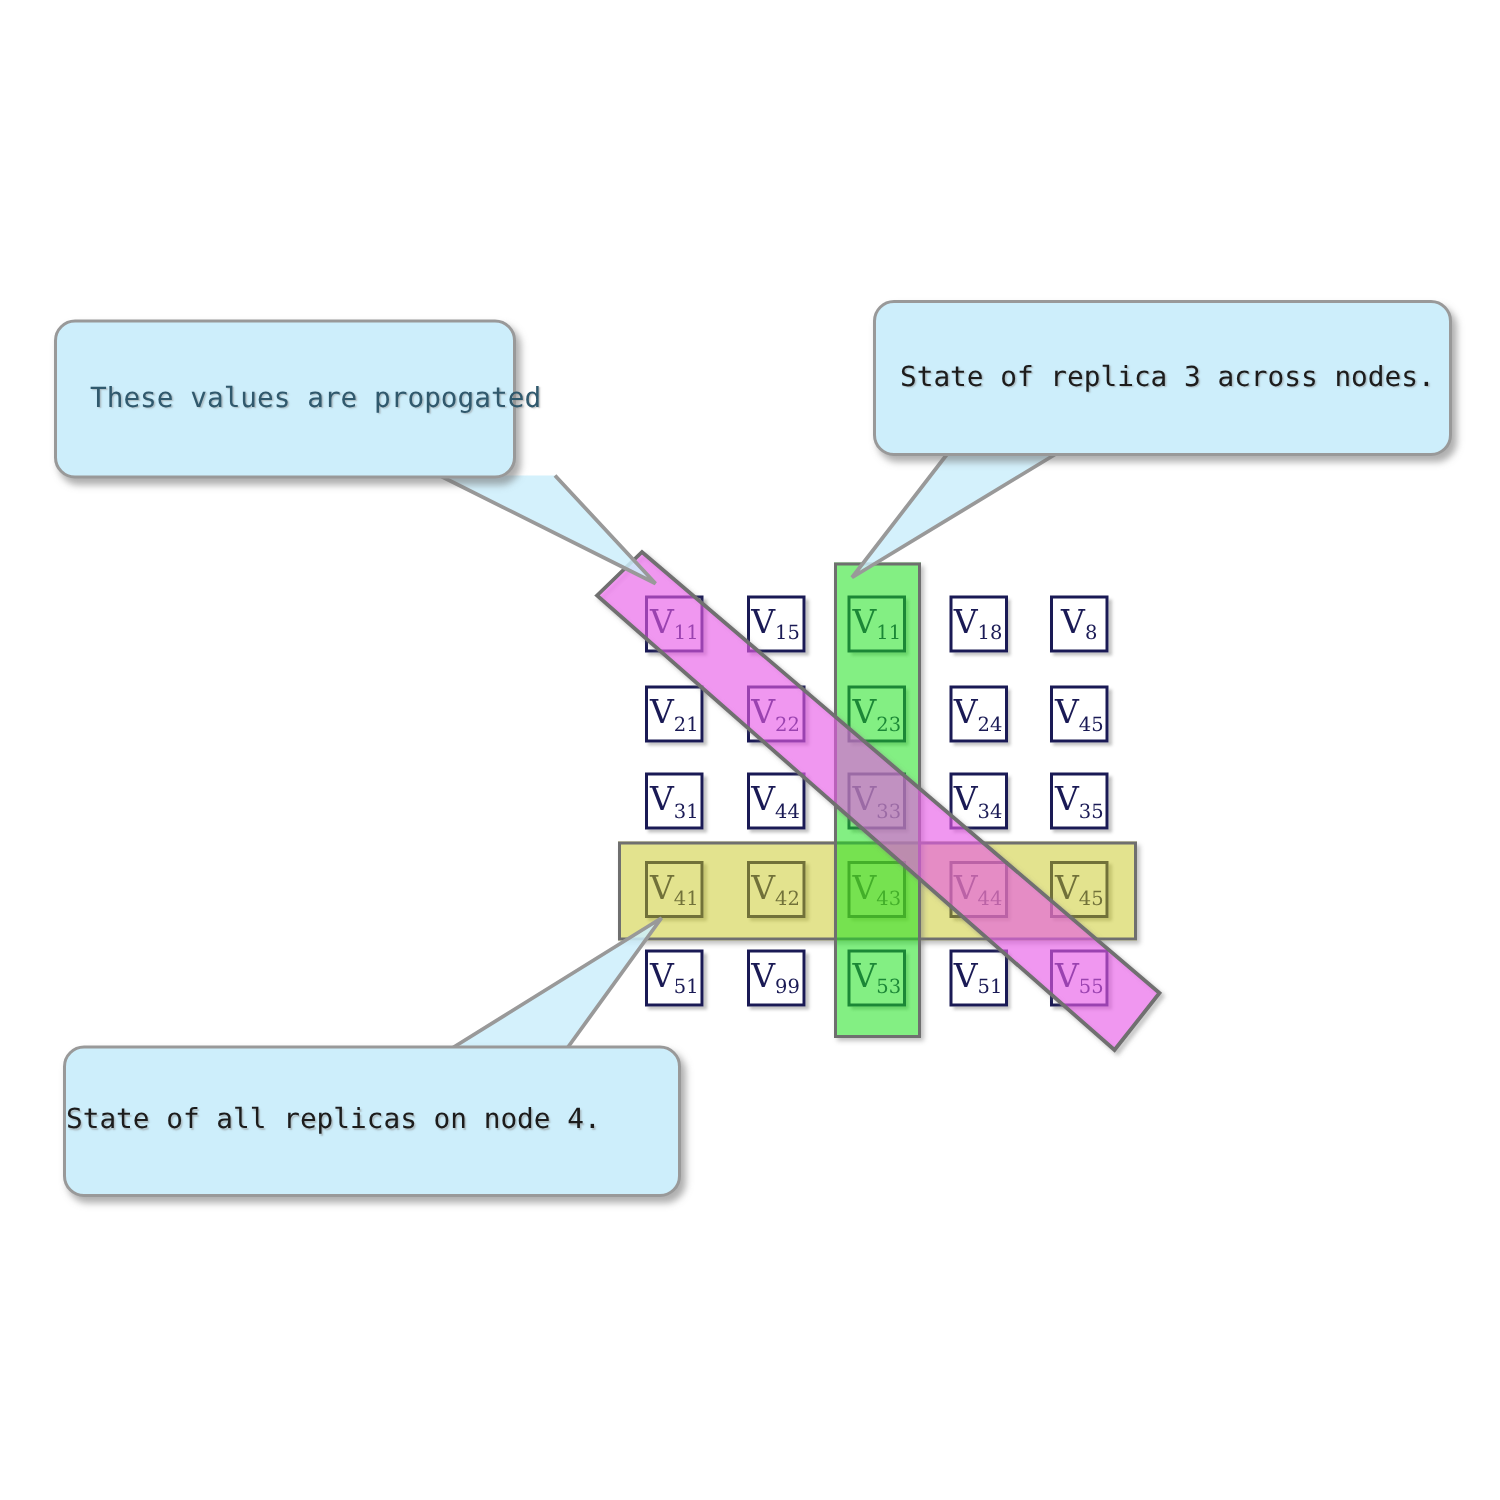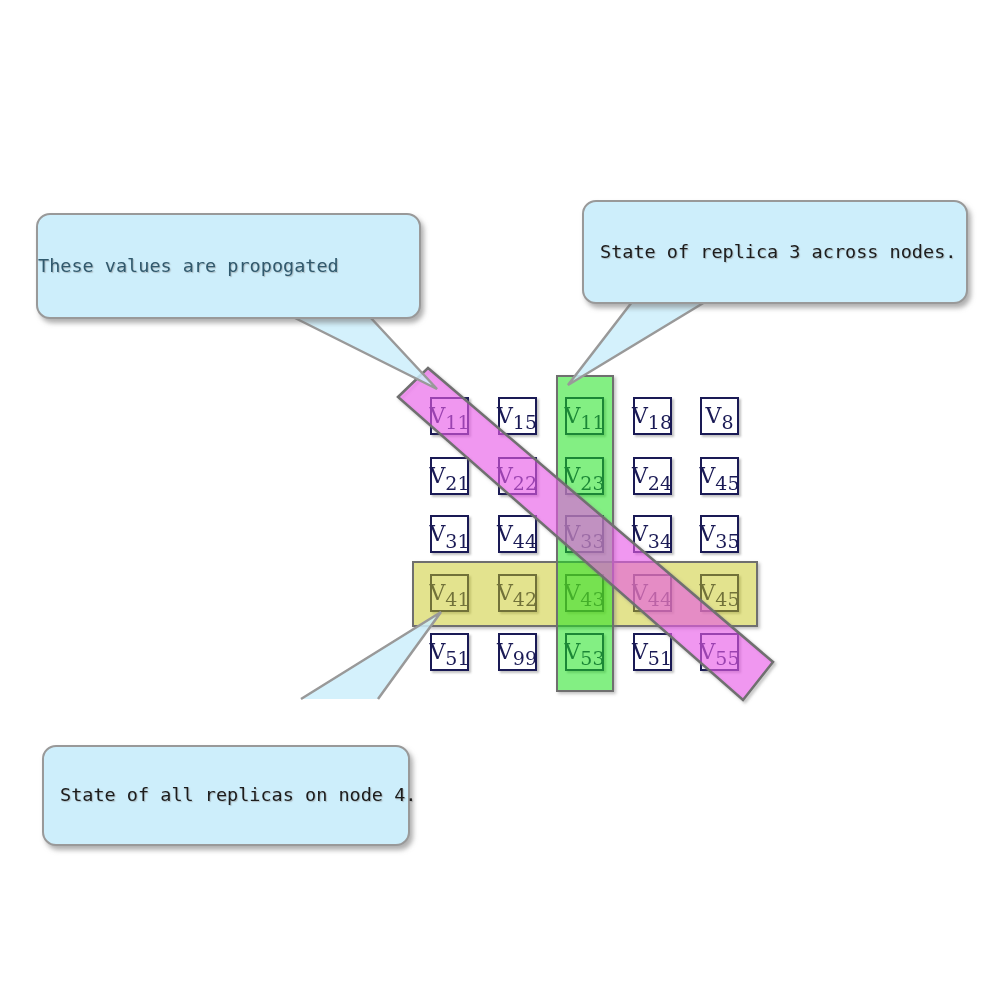--- a/index.html
+++ b/index.html
@@ -6,43 +6,43 @@
   #canvas{position:relative;width:1000px;height:1000px;overflow:hidden;
           font-family:"DejaVu Sans Mono",monospace;background:var(--background,#fff);}
 
   
   .cell{position:absolute;width:39px;height:38px;box-sizing:border-box;
         background:#fff;border:2px solid var(--cellBorder,#1a1a55);
         box-shadow:2px 2px 2px rgba(120,120,120,.45);
         display:flex;align-items:center;justify-content:center;
         font-family:"DejaVu Serif",serif;color:var(--cellText,#1a1a55);}
   .cell .sym{font-size:22px;line-height:1;}
-  .cell .sub{font-size:19px;line-height:1;position:relative;top:7px;left:0px;}
+  .cell .sub{font-size:13px;line-height:1;position:relative;top:7px;left:0px;}
 
   
   .band{position:absolute;box-sizing:border-box;border:2.5px solid var(--bandBorder,#6f6f6f);
         box-shadow:2px 2px 3px rgba(120,120,120,.45);}
   #yellow-band{left:412px;top:561px;width:346px;height:66px;background:var(--yellowFill);}
   #green-band{left:556px;top:375px;width:58px;height:317px;background:var(--greenFill);}
 
   
   #overlay{position:absolute;left:0;top:0;width:1000px;height:1000px;pointer-events:none;}
   #overlay .pink{fill:var(--pinkFill);stroke:var(--bandBorder,#6f6f6f);stroke-width:2.5;}
   #overlay .tail{fill:var(--tailFill,rgba(205,238,251,.85));stroke:var(--calloutBorder,#999);stroke-width:2.5;}
 
   
   .callout{position:absolute;box-sizing:border-box;border-radius:14px;
            background:var(--calloutFill,#cdeefb);border:2.5px solid var(--calloutBorder,#999);
            box-shadow:3px 4px 5px rgba(110,110,110,.55);
            display:flex;flex-direction:column;justify-content:center;
            font-size:18.5px;line-height:1.35;white-space:nowrap;
            text-shadow:1px 1px 1px rgba(140,140,140,.5);}
-  #callout-gossip{left:36px;top:213px;width:385px;height:106px;color:var(--gossipText,#30596d);}
+  #callout-gossip{left:36px;top:213px;width:308px;height:106px;padding-left:22px;color:var(--gossipText,#30596d);}
   #callout-replica{left:582px;top:200px;width:386px;height:104px;padding-left:16px;color:var(--darkText,#1c1c1c);}
-  #callout-node{left:42px;top:697px;width:368px;height:101px;padding-left:16px;color:var(--darkText,#1c1c1c);margin-top:48px;}
+  #callout-node{left:42px;top:697px;width:412px;height:101px;color:var(--darkText,#1c1c1c);}
 </style>
 </head>
 <body>
 
 <div id="canvas">
 
   <div id="grid">
       <div class="cell" style="left: 430px; top: 396.5px;">
         <span class="sym">V</span>
         <span class="sub">11</span>

